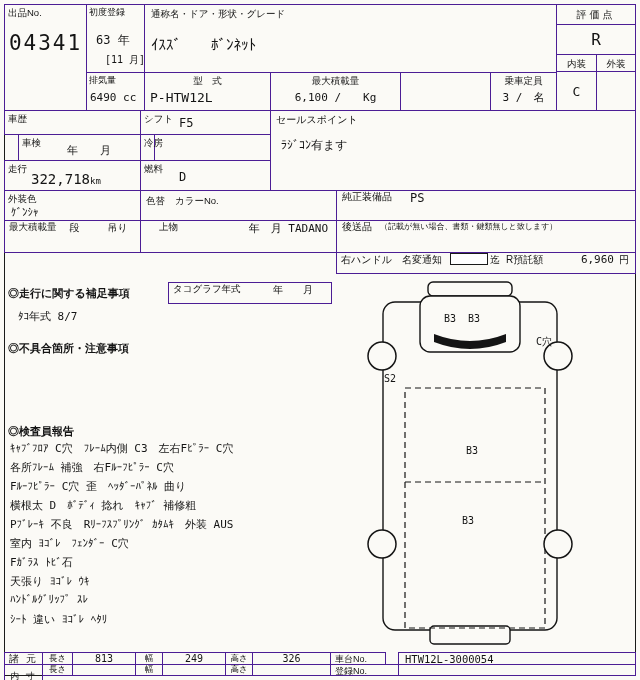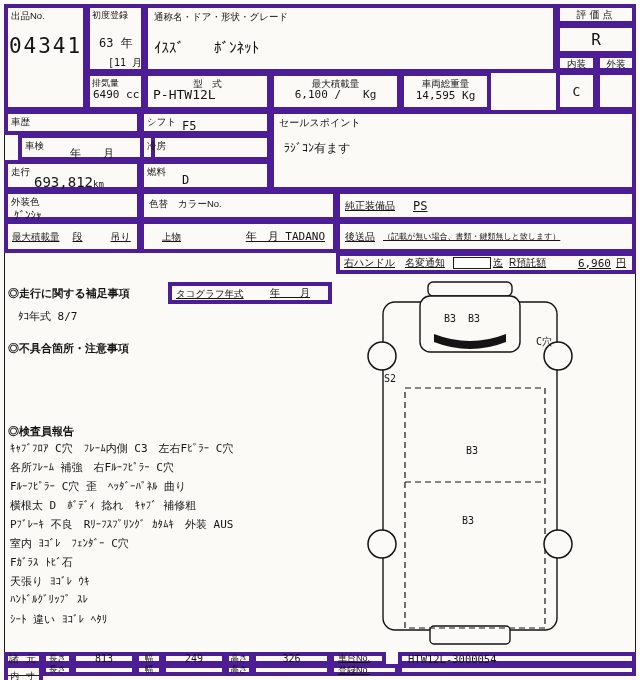--- a/index.html
+++ b/index.html
@@ -9,33 +9,33 @@
     font-family:"Liberation Sans", sans-serif;
     color:#141414;
     position:relative;
     overflow:hidden;
   }
   .sheet {
     position:absolute; left:0; top:0; width:640px; height:680px;
     background:#fbfaf6;
   }
   .sheet-border { position:absolute; left:4px; top:4px; width:632px; height:672px; border:1px solid #1a1a1a; }
-  .cell { position:absolute; border:4px solid #4c1d95; }
+  .cell { position:absolute; border:1px solid #4c1d95; }
   .nob  { position:absolute; }
   .lbl { font-size:9.5px; line-height:11px; white-space:nowrap; }
   .tl  { position:absolute; top:2px; left:3px; }
   .tc  { position:absolute; top:2px; left:0; right:0; text-align:center; }
   .mono { font-family:"DejaVu Sans Mono", monospace; }
   .center { display:flex; align-items:center; justify-content:center; height:100%; }
   .bigval { font-size:21px; letter-spacing:2px; text-align:center; margin-top:26px; }
   .vbottom { position:absolute; bottom:5px; left:0; right:0; text-align:center; font-size:11px; white-space:nowrap; }
   .vbottom-l { position:absolute; bottom:5px; left:5px; font-size:13px; white-space:nowrap; }
   .note-title { position:absolute; font-size:11px; font-weight:bold; white-space:nowrap; }
   .report-line { position:absolute; left:10px; font-size:11px; white-space:nowrap; }
-  .flexrow { display:flex; align-items:center; height:100%;text-decoration:underline; }
+  .flexrow { display:flex; align-items:flex-start; height:100%; }
   .blankbox { display:inline-block; width:38px; height:12px; border:1px solid #1a1a1a; background:#ffffff; }
   svg text { font-family:"DejaVu Sans Mono", monospace; font-size:10px; fill:#141414; }
 </style>
 </head>
 <body>
 
 <div class="sheet">
   <div class="sheet-border"></div>
 
   <div class="cell" style="left:4px;top:4px;width:83px;height:107px">
@@ -76,23 +76,23 @@
     <div class="mono" style="position:absolute;bottom:6px;left:3px;font-size:11px;white-space:nowrap">6490 cc</div>
   </div>
   <div class="cell" style="left:144px;top:72px;width:127px;height:39px">
     <div class="lbl tc">型　式</div>
     <div class="mono vbottom-l">P-HTW12L</div>
   </div>
   <div class="cell" style="left:270px;top:72px;width:131px;height:39px">
     <div class="lbl tc">最大積載量</div>
     <div class="mono vbottom">6,100 /　　Kg</div>
   </div>
-  <div class="cell" style="left:400px;top:72px;width:91px;height:39px">
-    <div class="lbl tc">車両総重量</div>
-    <div class="mono vbottom">14,595 Kg</div>
+  <div class="cell" style="left:490px;top:72px;width:67px;height:39px">
+    <div class="lbl tc">乗車定員</div>
+    <div class="mono vbottom">3 /　名</div>
   </div>
 
   <div class="cell" style="left:4px;top:110px;width:137px;height:25px">
     <div class="lbl tl">車歴</div>
   </div>
   <div class="cell" style="left:140px;top:110px;width:131px;height:25px">
     <div class="lbl tl">シフト</div>
     <div class="mono" style="position:absolute;left:38px;top:5px;font-size:12px">F5</div>
   </div>
 
@@ -100,21 +100,21 @@
     <div class="lbl tl">車検</div>
     <div class="mono" style="position:absolute;left:48px;top:8px;font-size:11px;white-space:nowrap">年　　月</div>
   </div>
   <div class="cell" style="left:140px;top:134px;width:131px;height:27px">
     <div class="lbl tl">冷房</div>
   </div>
 
   <div class="cell" style="left:4px;top:160px;width:137px;height:31px">
     <div class="lbl tl">走行</div>
     <div style="position:absolute;left:26px;top:9px;white-space:nowrap">
-      <span class="mono" style="font-size:14px">693,812</span><span class="mono" style="font-size:9px">km</span>
+      <span class="mono" style="font-size:14px">322,718</span><span class="mono" style="font-size:9px">km</span>
     </div>
   </div>
   <div class="cell" style="left:140px;top:160px;width:131px;height:31px">
     <div class="lbl tl">燃料</div>
     <div class="mono" style="position:absolute;left:38px;top:9px;font-size:12px">D</div>
   </div>
 
   <div class="cell" style="left:4px;top:190px;width:137px;height:31px">
     <div class="lbl tl">外装色</div>
     <div class="mono" style="position:absolute;left:6px;top:15px;font-size:11px;white-space:nowrap">ｹﾞﾝｼｬ</div>

